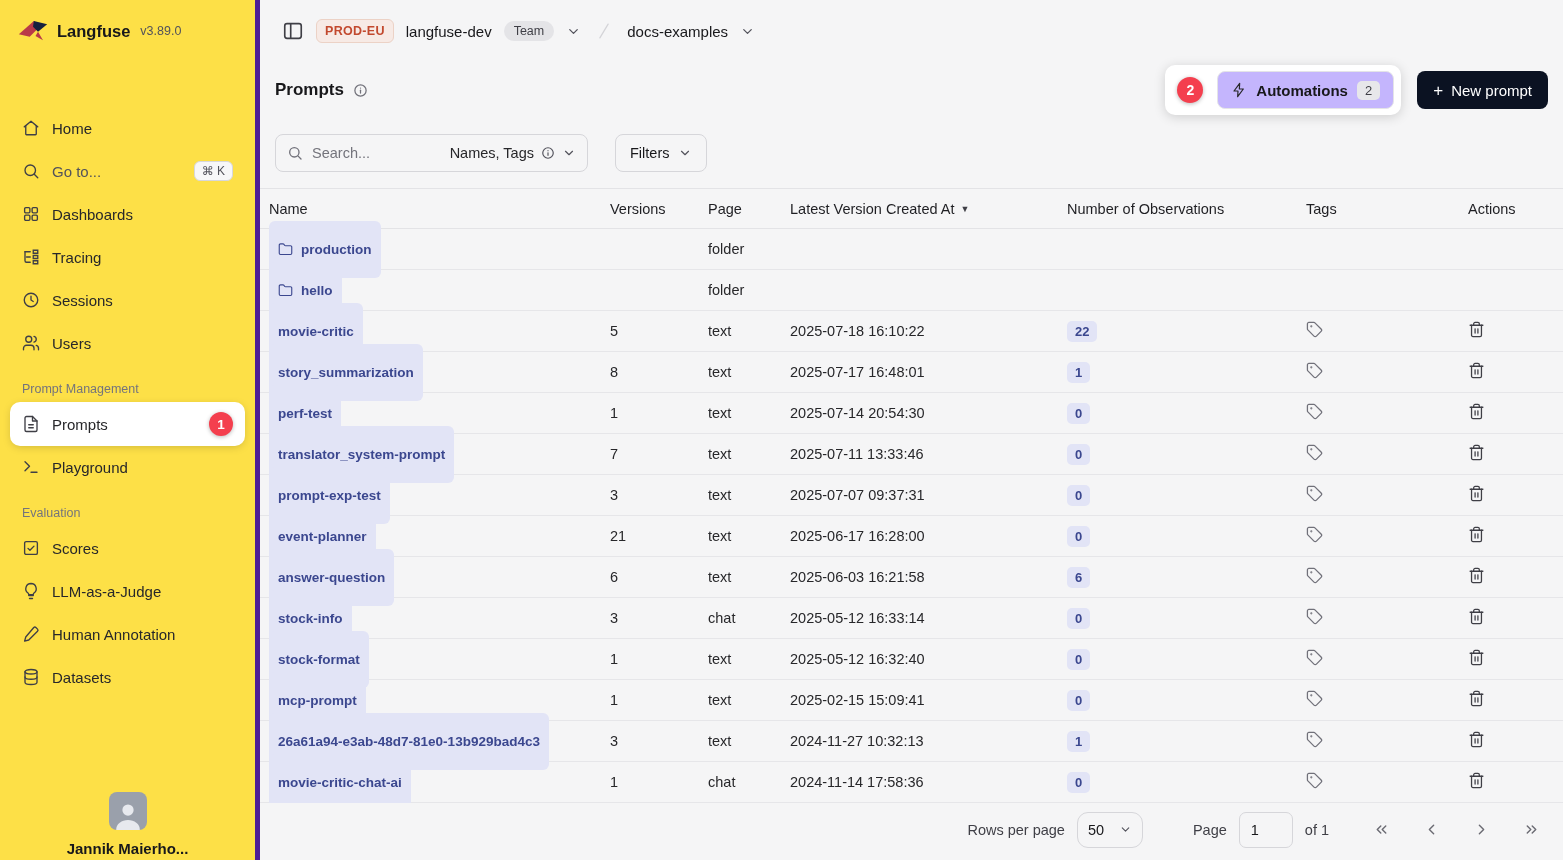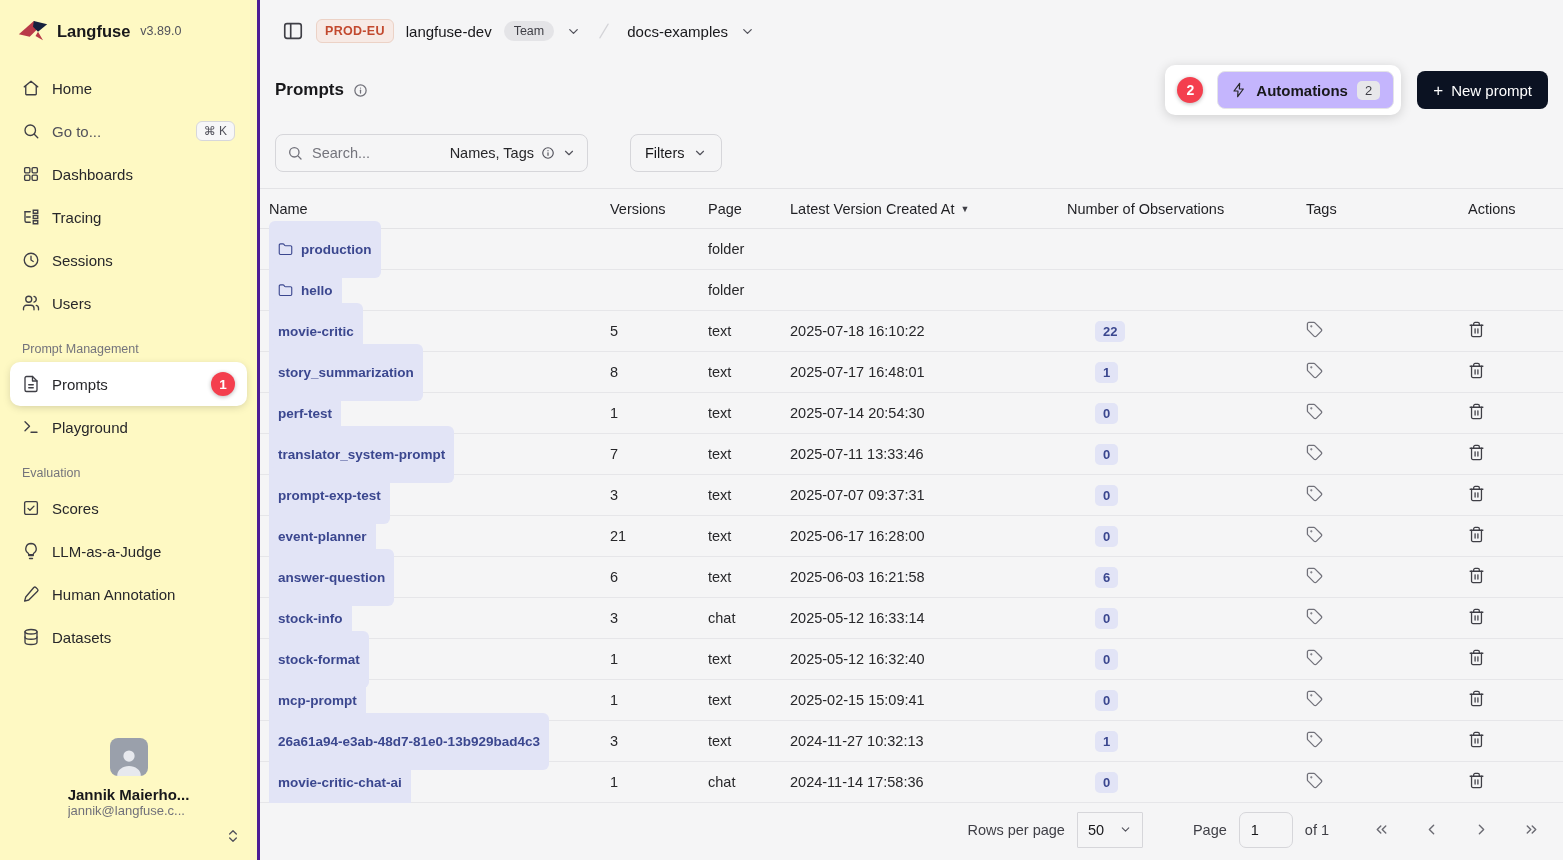--- a/index.html
+++ b/index.html
@@ -9,21 +9,21 @@
     background:#f3f3f4; color:#18181b;
     overflow:hidden; font-size:14.5px;
   }
   :root{
     --accent-red:#f43f4e; --badge-bg:#e2e4f6; --badge-text:#3b478f;
     --dark-btn-bg:#0b1222; --env-text:#c2492e; --env-bg:#f7eae5; --env-border:#ecd2c6;
   }
   .app { display:flex; width:100%; height:100%; }
 
   
-  .sidebar { width:260px; flex:0 0 260px; background:#fef9c3; border-right:3px solid #4c1d95; display:flex; flex-direction:column; }
+  .sidebar { width:260px; flex:0 0 260px; background:#fde047; border-right:5px solid #4c1d95; display:flex; flex-direction:column;gap:40px; }
   .logo-row { height:62px; display:flex; align-items:center; gap:9px; padding:0 18px; flex:0 0 62px; }
   .logo-mark { width:30px; height:24px; display:inline-flex; }
   .logo-mark svg { width:100%; height:100%; }
   .logo-text { font-weight:700; font-size:16.5px; }
   .version { font-size:12.5px; color:#52525b; margin-left:1px; }
   .nav { padding:6px 12px 0; }
   .nav-item { height:40px; display:flex; align-items:center; gap:12px; padding:0 10px; border-radius:8px; font-size:15px; color:#27272a; cursor:pointer; margin-bottom:3px; position:relative; }
   .nav-item .ic { width:18px; height:18px; color:#3f3f46; flex:0 0 18px; }
   .ic svg { width:100%; height:100%; display:block; }
   .nav-item.goto { color:#52525b; }
@@ -57,49 +57,49 @@
   .info-ic { width:15px; height:15px; color:#71717a; }
   .header-right { margin-left:auto; display:flex; align-items:center; gap:16px; }
   .spotlight { background:#fff; border-radius:10px; box-shadow:0 2px 12px rgba(0,0,0,.16); display:flex; align-items:center; gap:14px; padding:6px 7px 6px 12px; }
   .step-circle.big { margin-left:0; width:26px; height:26px; font-size:14px; }
   .automations-btn { display:flex; align-items:center; gap:9px; height:38px; padding:0 13px; border:1px solid #e4e4e7; background:#c4b5fd; border-radius:8px; font-size:15px; font-weight:600; color:#18181b; cursor:pointer; font-family:inherit; }
   .automations-btn .ic { width:16px; height:16px; color:#27272a; }
   .count-pill { background:#e7e7ea; border-radius:5px; font-size:13px; font-weight:500; padding:2px 8px; color:#3f3f46; }
   .new-prompt-btn { display:flex; align-items:center; gap:8px; height:38px; padding:0 16px; background:var(--dark-btn-bg); color:#fff; border:none; border-radius:8px; font-size:15px; font-weight:500; cursor:pointer; font-family:inherit; }
   .new-prompt-btn .plus { font-size:17px; font-weight:400; line-height:1; }
 
-  .toolbar { flex:0 0 70px; display:flex; align-items:center; gap:42px; padding:0 15px; }
+  .toolbar { flex:0 0 70px; display:flex; align-items:center; gap:27px; padding:0 15px; }
   .search-box { width:313px; height:38px; border:1px solid #d6d6da; border-radius:8px; display:flex; align-items:center; gap:9px; padding:0 11px; cursor:text; background:transparent; }
   .search-box .ic.mag { width:16px; height:16px; color:#71717a; }
   .search-placeholder { color:#74747c; font-size:14.5px; }
   .search-scope { margin-left:auto; display:flex; align-items:center; gap:7px; font-weight:500; color:#27272a; cursor:pointer; font-size:14.5px; }
   .search-scope .ic { width:14px; height:14px; color:#52525b; }
   .filters-btn { height:38px; display:flex; align-items:center; gap:9px; padding:0 14px; border:1px solid #d6d6da; border-radius:8px; background:transparent; font-size:14.5px; font-weight:500; color:#18181b; cursor:pointer; font-family:inherit; }
   .filters-btn .ic { width:14px; height:14px; color:#52525b; }
 
   
   .table { flex:1; min-height:0; overflow:hidden; }
   .thead, .tr { display:grid; grid-template-columns:341px 98px 82px 277px 239px 162px 1fr; align-items:center; }
   .thead { height:41px; border-top:1px solid #e3e3e6; border-bottom:1px solid #e3e3e6; }
   .th { padding-left:9px; font-weight:500; font-size:14.5px; color:#1f1f23; display:flex; align-items:center; gap:6px; cursor:pointer; white-space:nowrap; }
   .th .sort { font-size:9px; color:#3f3f46; }
   .tr { height:41px; border-bottom:1px solid #e6e6e9; cursor:pointer; }
   .td { padding-left:9px; font-size:14.5px; color:#27272a; white-space:nowrap; overflow:hidden; }
   .name-badge { display:inline-flex; align-items:center; gap:8px; background:var(--badge-bg); color:var(--badge-text); font-weight:600; font-size:13.5px; padding:21px 9px; border-radius:6px; max-width:330px; overflow:hidden; }
   .name-badge .fold-ic { width:15px; height:15px; display:inline-flex; }
   .name-badge .fold-ic svg { width:100%; height:100%; }
-  .obs-badge { display:inline-block; background:var(--badge-bg); color:var(--badge-text); font-weight:700; font-size:13px; padding:3px 8px; border-radius:5px;margin-left:28px; }
+  .obs-badge { display:inline-block; background:var(--badge-bg); color:var(--badge-text); font-weight:700; font-size:13px; padding:3px 8px; border-radius:5px; }
   .row-ic { width:17px; height:17px; display:inline-flex; color:#71717a; cursor:pointer; }
   .row-ic.trash { color:#3f3f46; }
   .row-ic svg { width:100%; height:100%; }
 
   
   .footer { flex:0 0 57px; display:flex; align-items:center; justify-content:flex-end; gap:12px; padding:0 18px 4px 0; }
   .f-label { font-size:14.5px; color:#3f3f46; }
-  .f-select { height:36px; min-width:66px; border:1px solid #d6d6da; border-radius:1px; display:flex; align-items:center; justify-content:space-between; gap:8px; padding:0 10px; cursor:pointer; font-size:14.5px; }
+  .f-select { height:36px; min-width:66px; border:1px solid #d6d6da; border-radius:11px; display:flex; align-items:center; justify-content:space-between; gap:8px; padding:0 10px; cursor:pointer; font-size:14.5px; }
   .f-select .ic { width:13px; height:13px; color:#52525b; }
   .gap-lg { width:26px; }
   .page-input { width:54px; height:36px; border:1px solid #d6d6da; border-radius:7px; background:transparent; padding:0 11px; font-size:14.5px; font-family:inherit; color:#18181b; }
   .pager { display:flex; align-items:center; gap:22px; margin-left:26px; }
   .pg { width:28px; height:28px; border:none; background:none; color:#6b6b73; cursor:pointer; display:flex; align-items:center; justify-content:center; }
   .pg svg { width:17px; height:17px; }
 </style>
 </head>
 <body>
 

